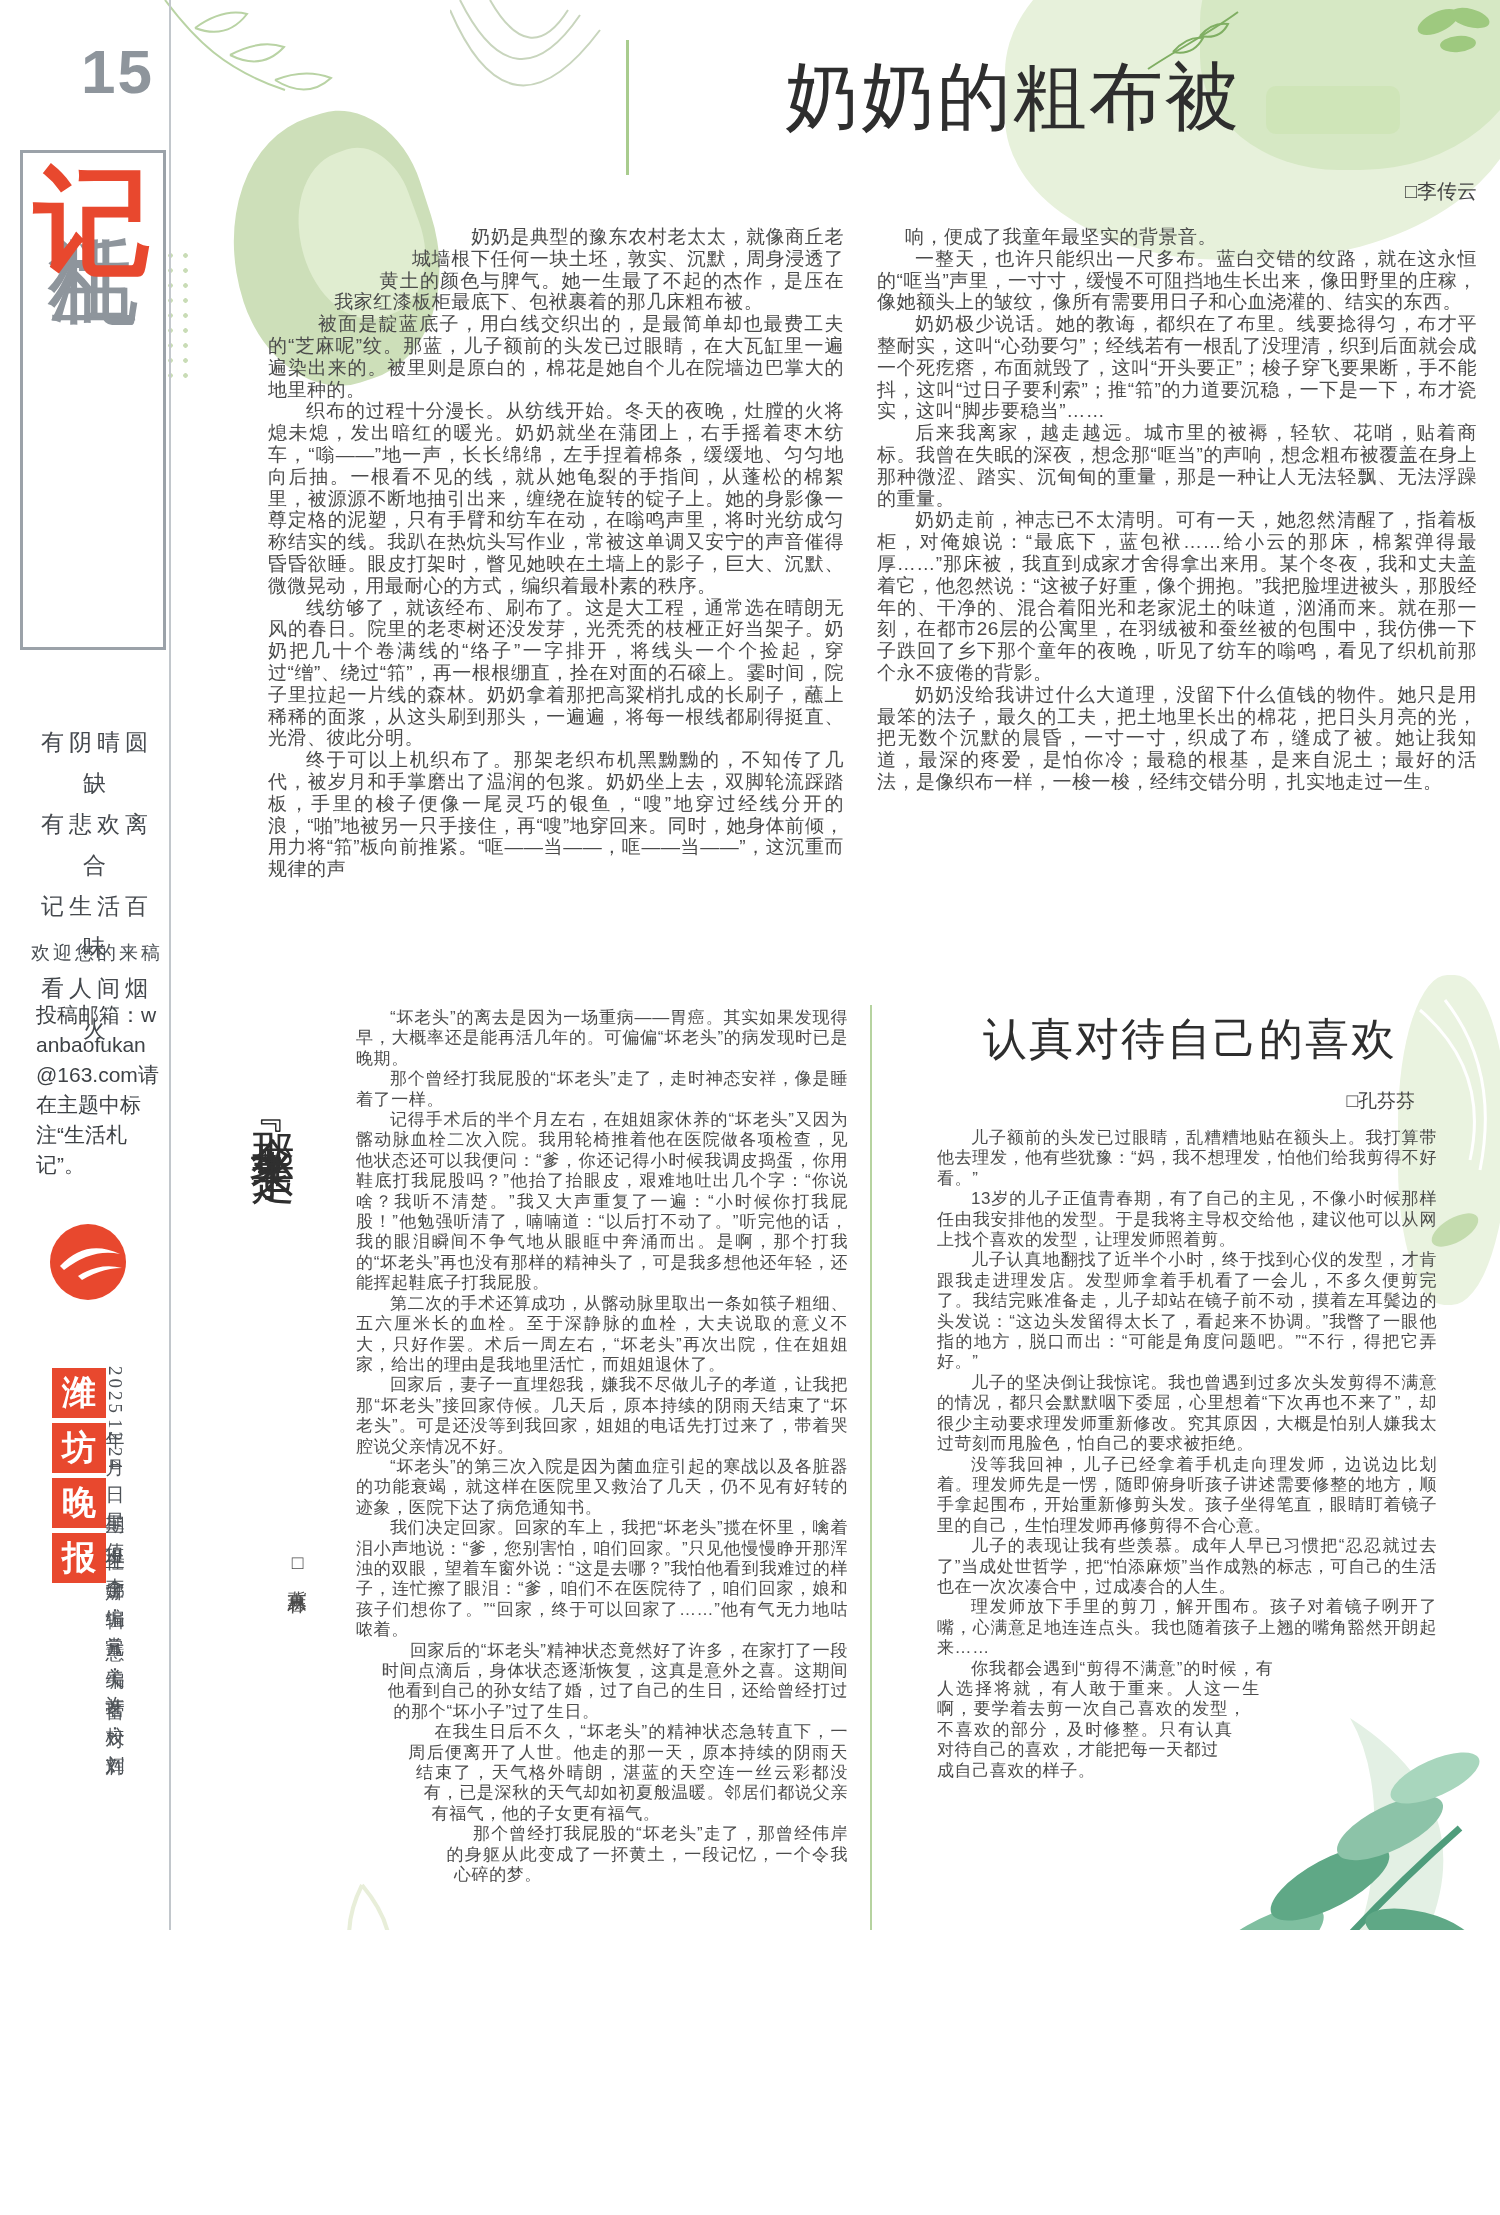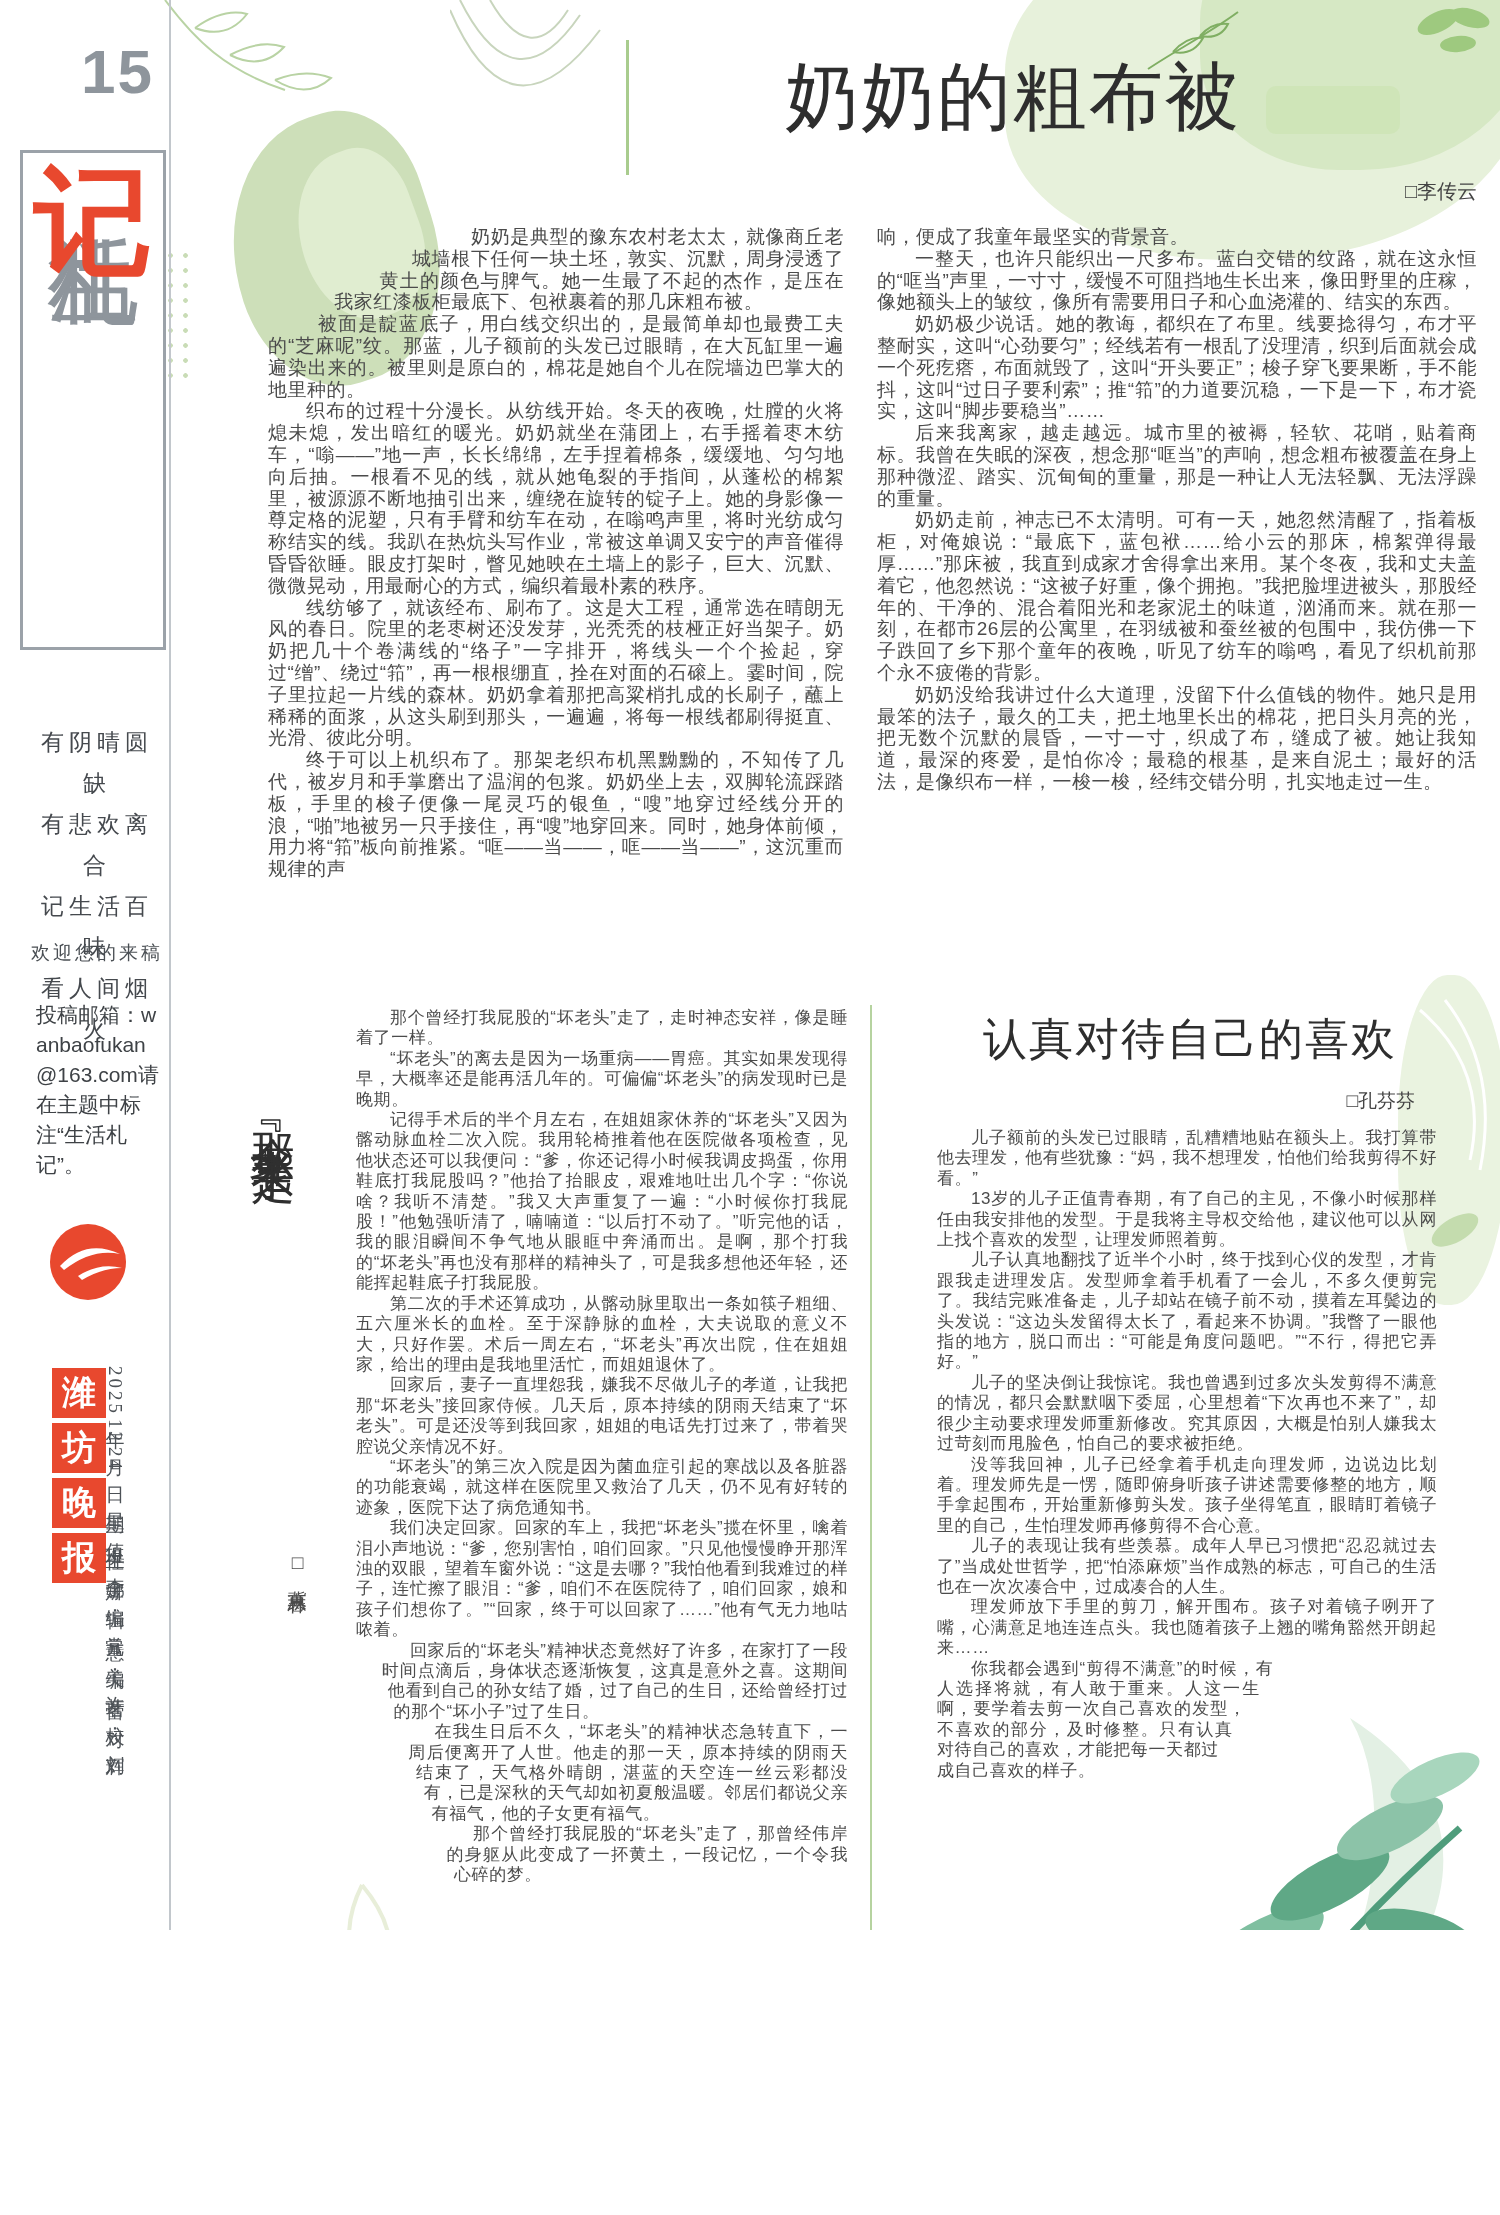--- a/index.html
+++ b/index.html
@@ -34,21 +34,21 @@
           font-family:"Liberation Serif",serif;font-size:19px;letter-spacing:3px;
           color:#4c5156;z-index:2;}
   
   .a1-title{left:728px;top:48px;width:570px;text-align:center;font-size:74px;font-weight:500;
           color:#2e2e2e;letter-spacing:2px;z-index:2;white-space:nowrap;}
   .a1-author{left:877px;top:178px;width:600px;text-align:right;font-size:20px;color:#444;z-index:2;}
   .a1c1{left:268px;top:226px;width:576px;z-index:2;}
   .a1c2{left:877px;top:226px;width:600px;z-index:2;}
   .a1c1 p,.a1c2 p{margin:0;font-size:19px;line-height:21.8px;letter-spacing:0.5px;
           text-align:justify;text-indent:2em;color:#4b4b4b;}
-  .a1c2 p.cont{text-indent:0;}
+  .a1c2 p.cont{text-indent:0;margin-left:28px;}
   .leaf-wedge{float:left;width:165px;height:92px;
       shape-outside:polygon(0 0,165px 0,138px 28px,92px 55px,40px 76px,0 92px);}
   
   .a2-vtitle{left:244px;top:1098px;height:440px;writing-mode:vertical-rl;font-size:44px;
       color:#2f2f2f;letter-spacing:4px;z-index:2;}
   .a2-vauthor{left:284px;top:1552px;height:170px;writing-mode:vertical-rl;font-size:19px;
       color:#4b4b4b;letter-spacing:2px;z-index:2;}
   .a2-body{left:356px;top:1008px;width:492px;z-index:2;}
   .a2-body p,.a3-body p{margin:0;font-size:17px;line-height:20.4px;letter-spacing:0.6px;
       text-align:justify;text-indent:2em;color:#4b4b4b;}
@@ -210,22 +210,22 @@
     <p>后来我离家，越走越远。城市里的被褥，轻软、花哨，贴着商标。我曾在失眠的深夜，想念那“哐当”的声响，想念粗布被覆盖在身上那种微涩、踏实、沉甸甸的重量，那是一种让人无法轻飘、无法浮躁的重量。</p>
     <p>奶奶走前，神志已不太清明。可有一天，她忽然清醒了，指着板柜，对俺娘说：“最底下，蓝包袱……给小云的那床，棉絮弹得最厚……”那床被，我直到成家才舍得拿出来用。某个冬夜，我和丈夫盖着它，他忽然说：“这被子好重，像个拥抱。”我把脸埋进被头，那股经年的、干净的、混合着阳光和老家泥土的味道，汹涌而来。就在那一刻，在都市26层的公寓里，在羽绒被和蚕丝被的包围中，我仿佛一下子跌回了乡下那个童年的夜晚，听见了纺车的嗡鸣，看见了织机前那个永不疲倦的背影。</p>
     <p>奶奶没给我讲过什么大道理，没留下什么值钱的物件。她只是用最笨的法子，最久的工夫，把土地里长出的棉花，把日头月亮的光，把无数个沉默的晨昏，一寸一寸，织成了布，缝成了被。她让我知道，最深的疼爱，是怕你冷；最稳的根基，是来自泥土；最好的活法，是像织布一样，一梭一梭，经纬交错分明，扎实地走过一生。</p>
   </div>
 
   <div class="abs a2-vtitle txt">那个『坏老头』走了</div>
   <div class="abs a2-vauthor txt">□冀惠林</div>
   <div class="abs divider-green deco"></div>
 
   <div class="abs a2-body txt">
+    <p>“坏老头”的离去是因为一场重病——胃癌。其实如果发现得早，大概率还是能再活几年的。可偏偏“坏老头”的病发现时已是晚期。</p>
     <p>那个曾经打我屁股的“坏老头”走了，走时神态安祥，像是睡着了一样。</p>
-    <p>“坏老头”的离去是因为一场重病——胃癌。其实如果发现得早，大概率还是能再活几年的。可偏偏“坏老头”的病发现时已是晚期。</p>
     <p>记得手术后的半个月左右，在姐姐家休养的“坏老头”又因为髂动脉血栓二次入院。我用轮椅推着他在医院做各项检查，见他状态还可以我便问：“爹，你还记得小时候我调皮捣蛋，你用鞋底打我屁股吗？”他抬了抬眼皮，艰难地吐出几个字：“你说啥？我听不清楚。”我又大声重复了一遍：“小时候你打我屁股！”他勉强听清了，喃喃道：“以后打不动了。”听完他的话，我的眼泪瞬间不争气地从眼眶中奔涌而出。是啊，那个打我的“坏老头”再也没有那样的精神头了，可是我多想他还年轻，还能挥起鞋底子打我屁股。</p>
     <p>第二次的手术还算成功，从髂动脉里取出一条如筷子粗细、五六厘米长的血栓。至于深静脉的血栓，大夫说取的意义不大，只好作罢。术后一周左右，“坏老头”再次出院，住在姐姐家，给出的理由是我地里活忙，而姐姐退休了。</p>
     <p>回家后，妻子一直埋怨我，嫌我不尽做儿子的孝道，让我把那“坏老头”接回家侍候。几天后，原本持续的阴雨天结束了“坏老头”。可是还没等到我回家，姐姐的电话先打过来了，带着哭腔说父亲情况不好。</p>
     <p>“坏老头”的第三次入院是因为菌血症引起的寒战以及各脏器的功能衰竭，就这样在医院里又救治了几天，仍不见有好转的迹象，医院下达了病危通知书。</p>
     <p>我们决定回家。回家的车上，我把“坏老头”揽在怀里，噙着泪小声地说：“爹，您别害怕，咱们回家。”只见他慢慢睁开那浑浊的双眼，望着车窗外说：“这是去哪？”我怕他看到我难过的样子，连忙擦了眼泪：“爹，咱们不在医院待了，咱们回家，娘和孩子们想你了。”“回家，终于可以回家了……”他有气无力地咕哝着。</p>
     <div class="a2-wedge"></div>
     <p>回家后的“坏老头”精神状态竟然好了许多，在家打了一段时间点滴后，身体状态逐渐恢复，这真是意外之喜。这期间他看到自己的孙女结了婚，过了自己的生日，还给曾经打过的那个“坏小子”过了生日。</p>
     <p>在我生日后不久，“坏老头”的精神状态急转直下，一周后便离开了人世。他走的那一天，原本持续的阴雨天结束了，天气格外晴朗，湛蓝的天空连一丝云彩都没有，已是深秋的天气却如初夏般温暖。邻居们都说父亲有福气，他的子女更有福气。</p>
     <p>那个曾经打我屁股的“坏老头”走了，那曾经伟岸的身躯从此变成了一抔黄土，一段记忆，一个令我心碎的梦。</p>
   </div>

